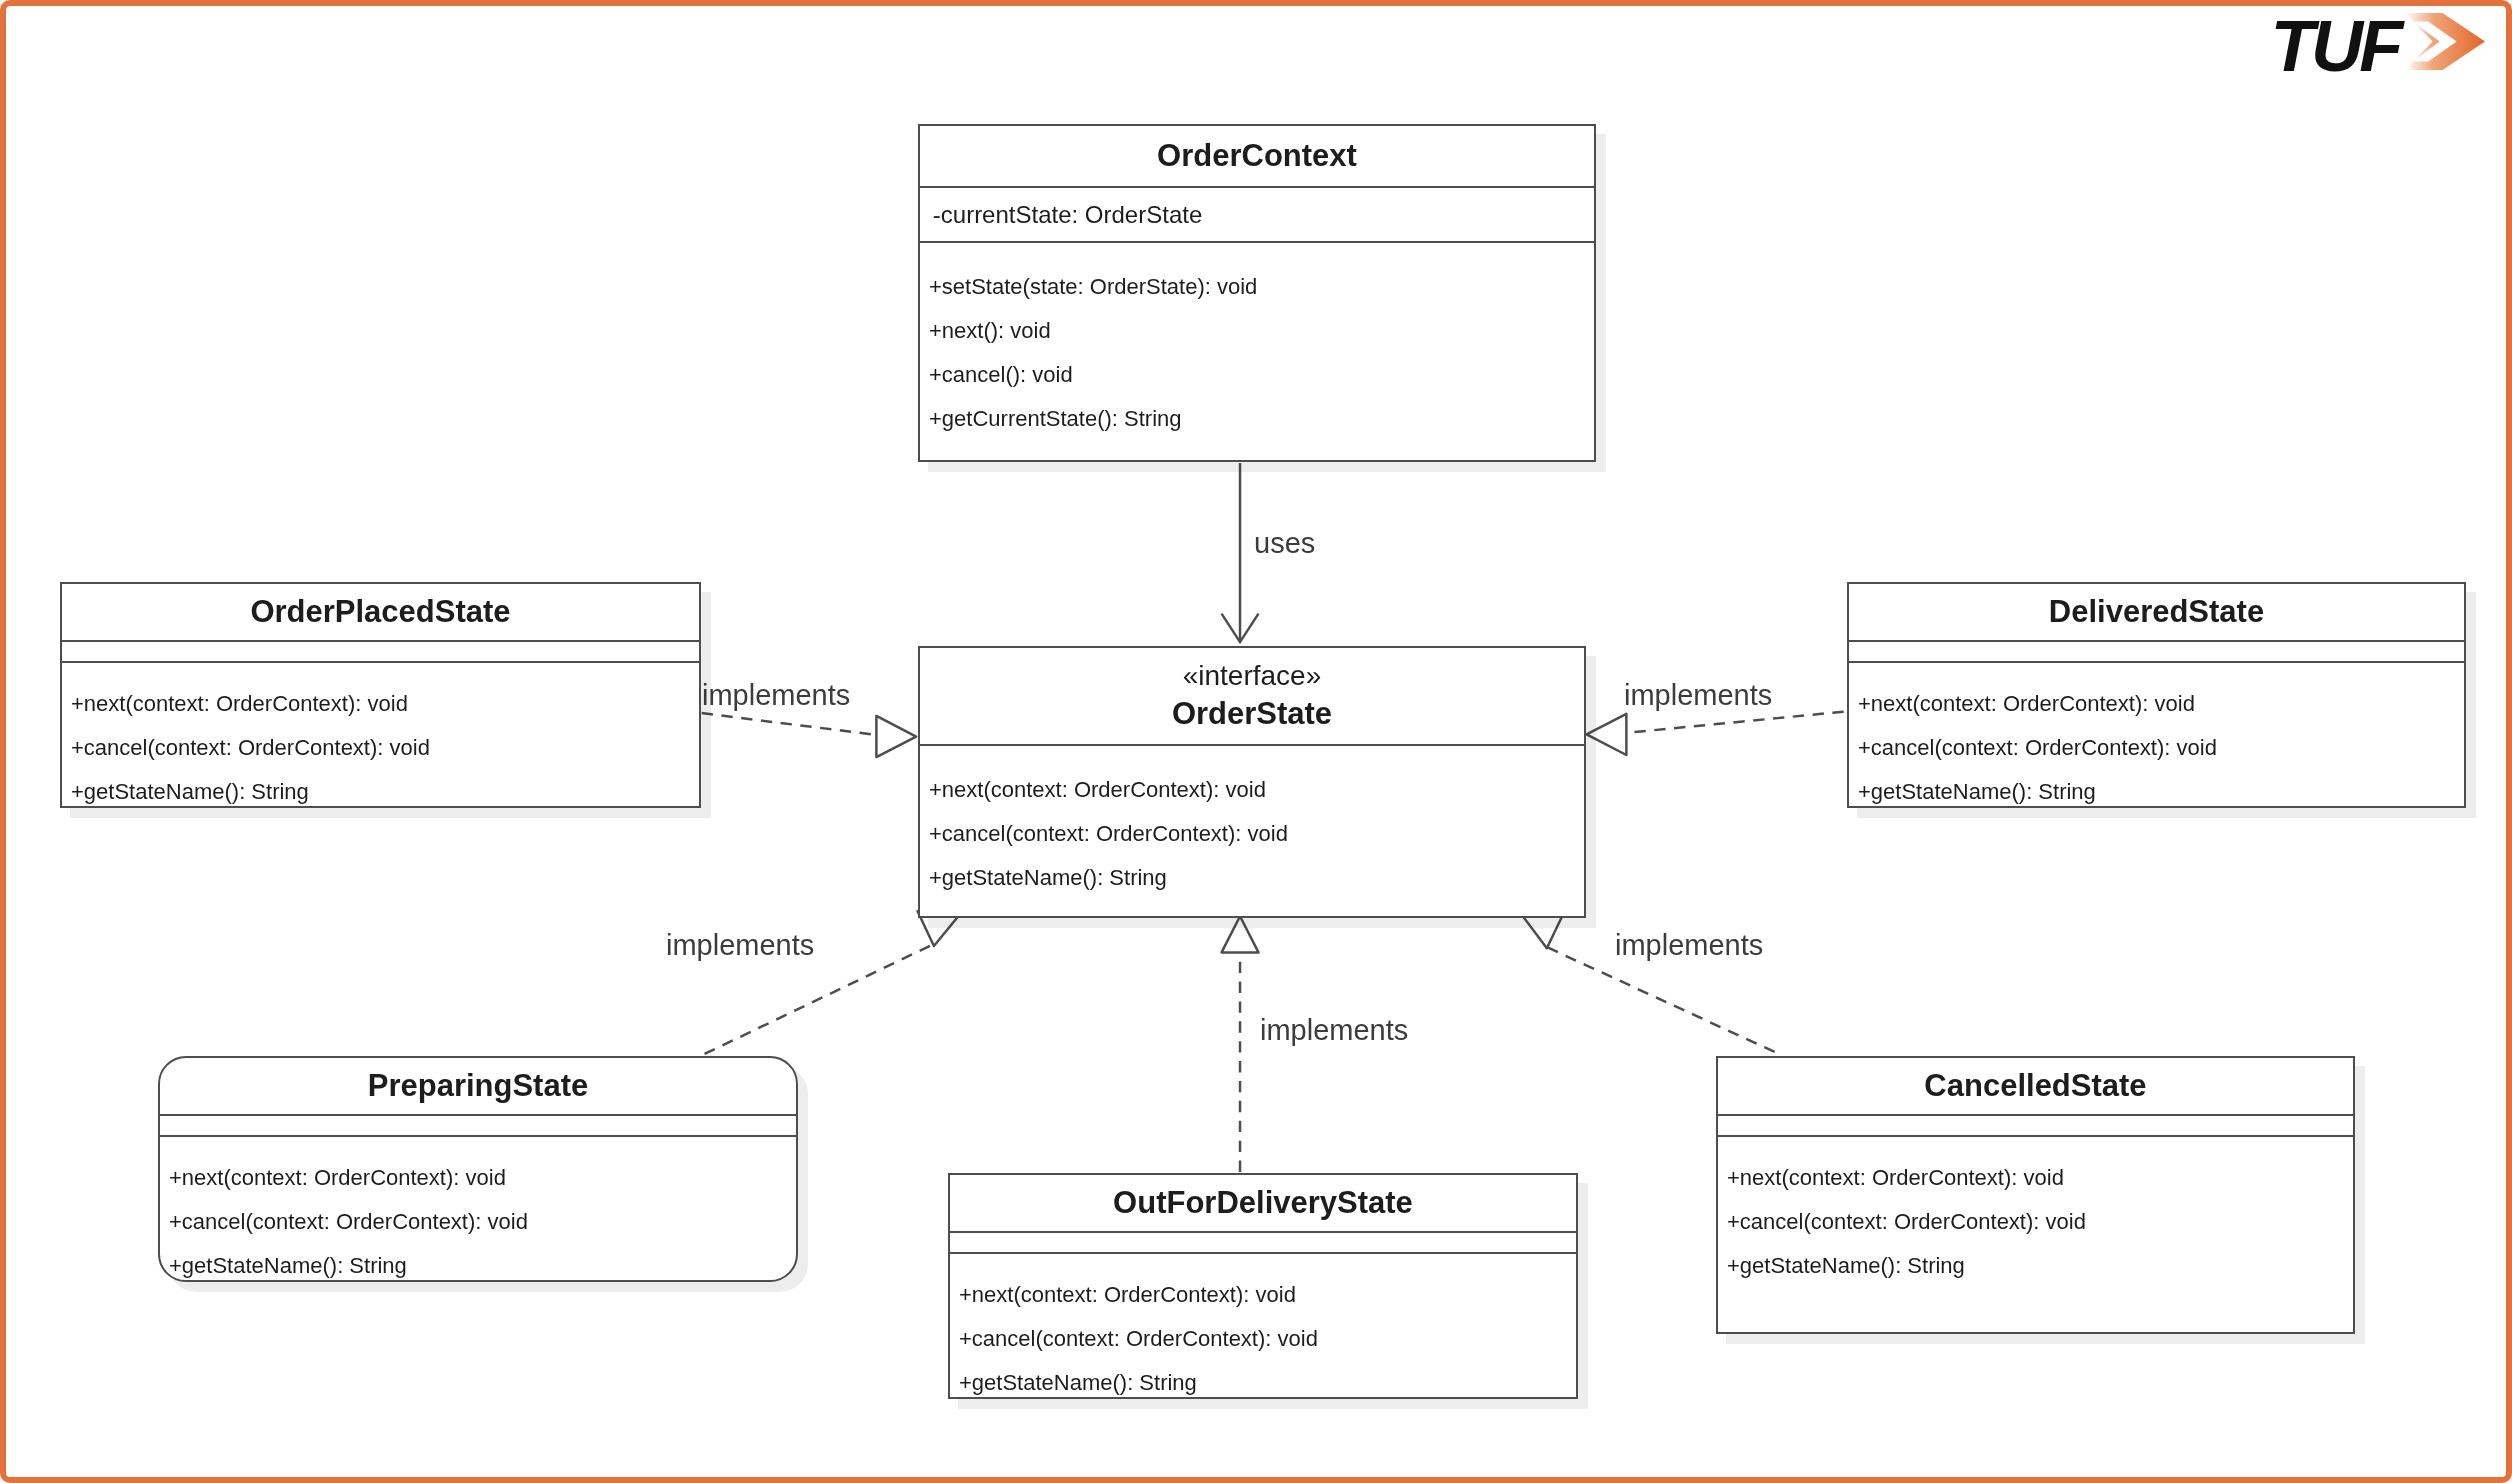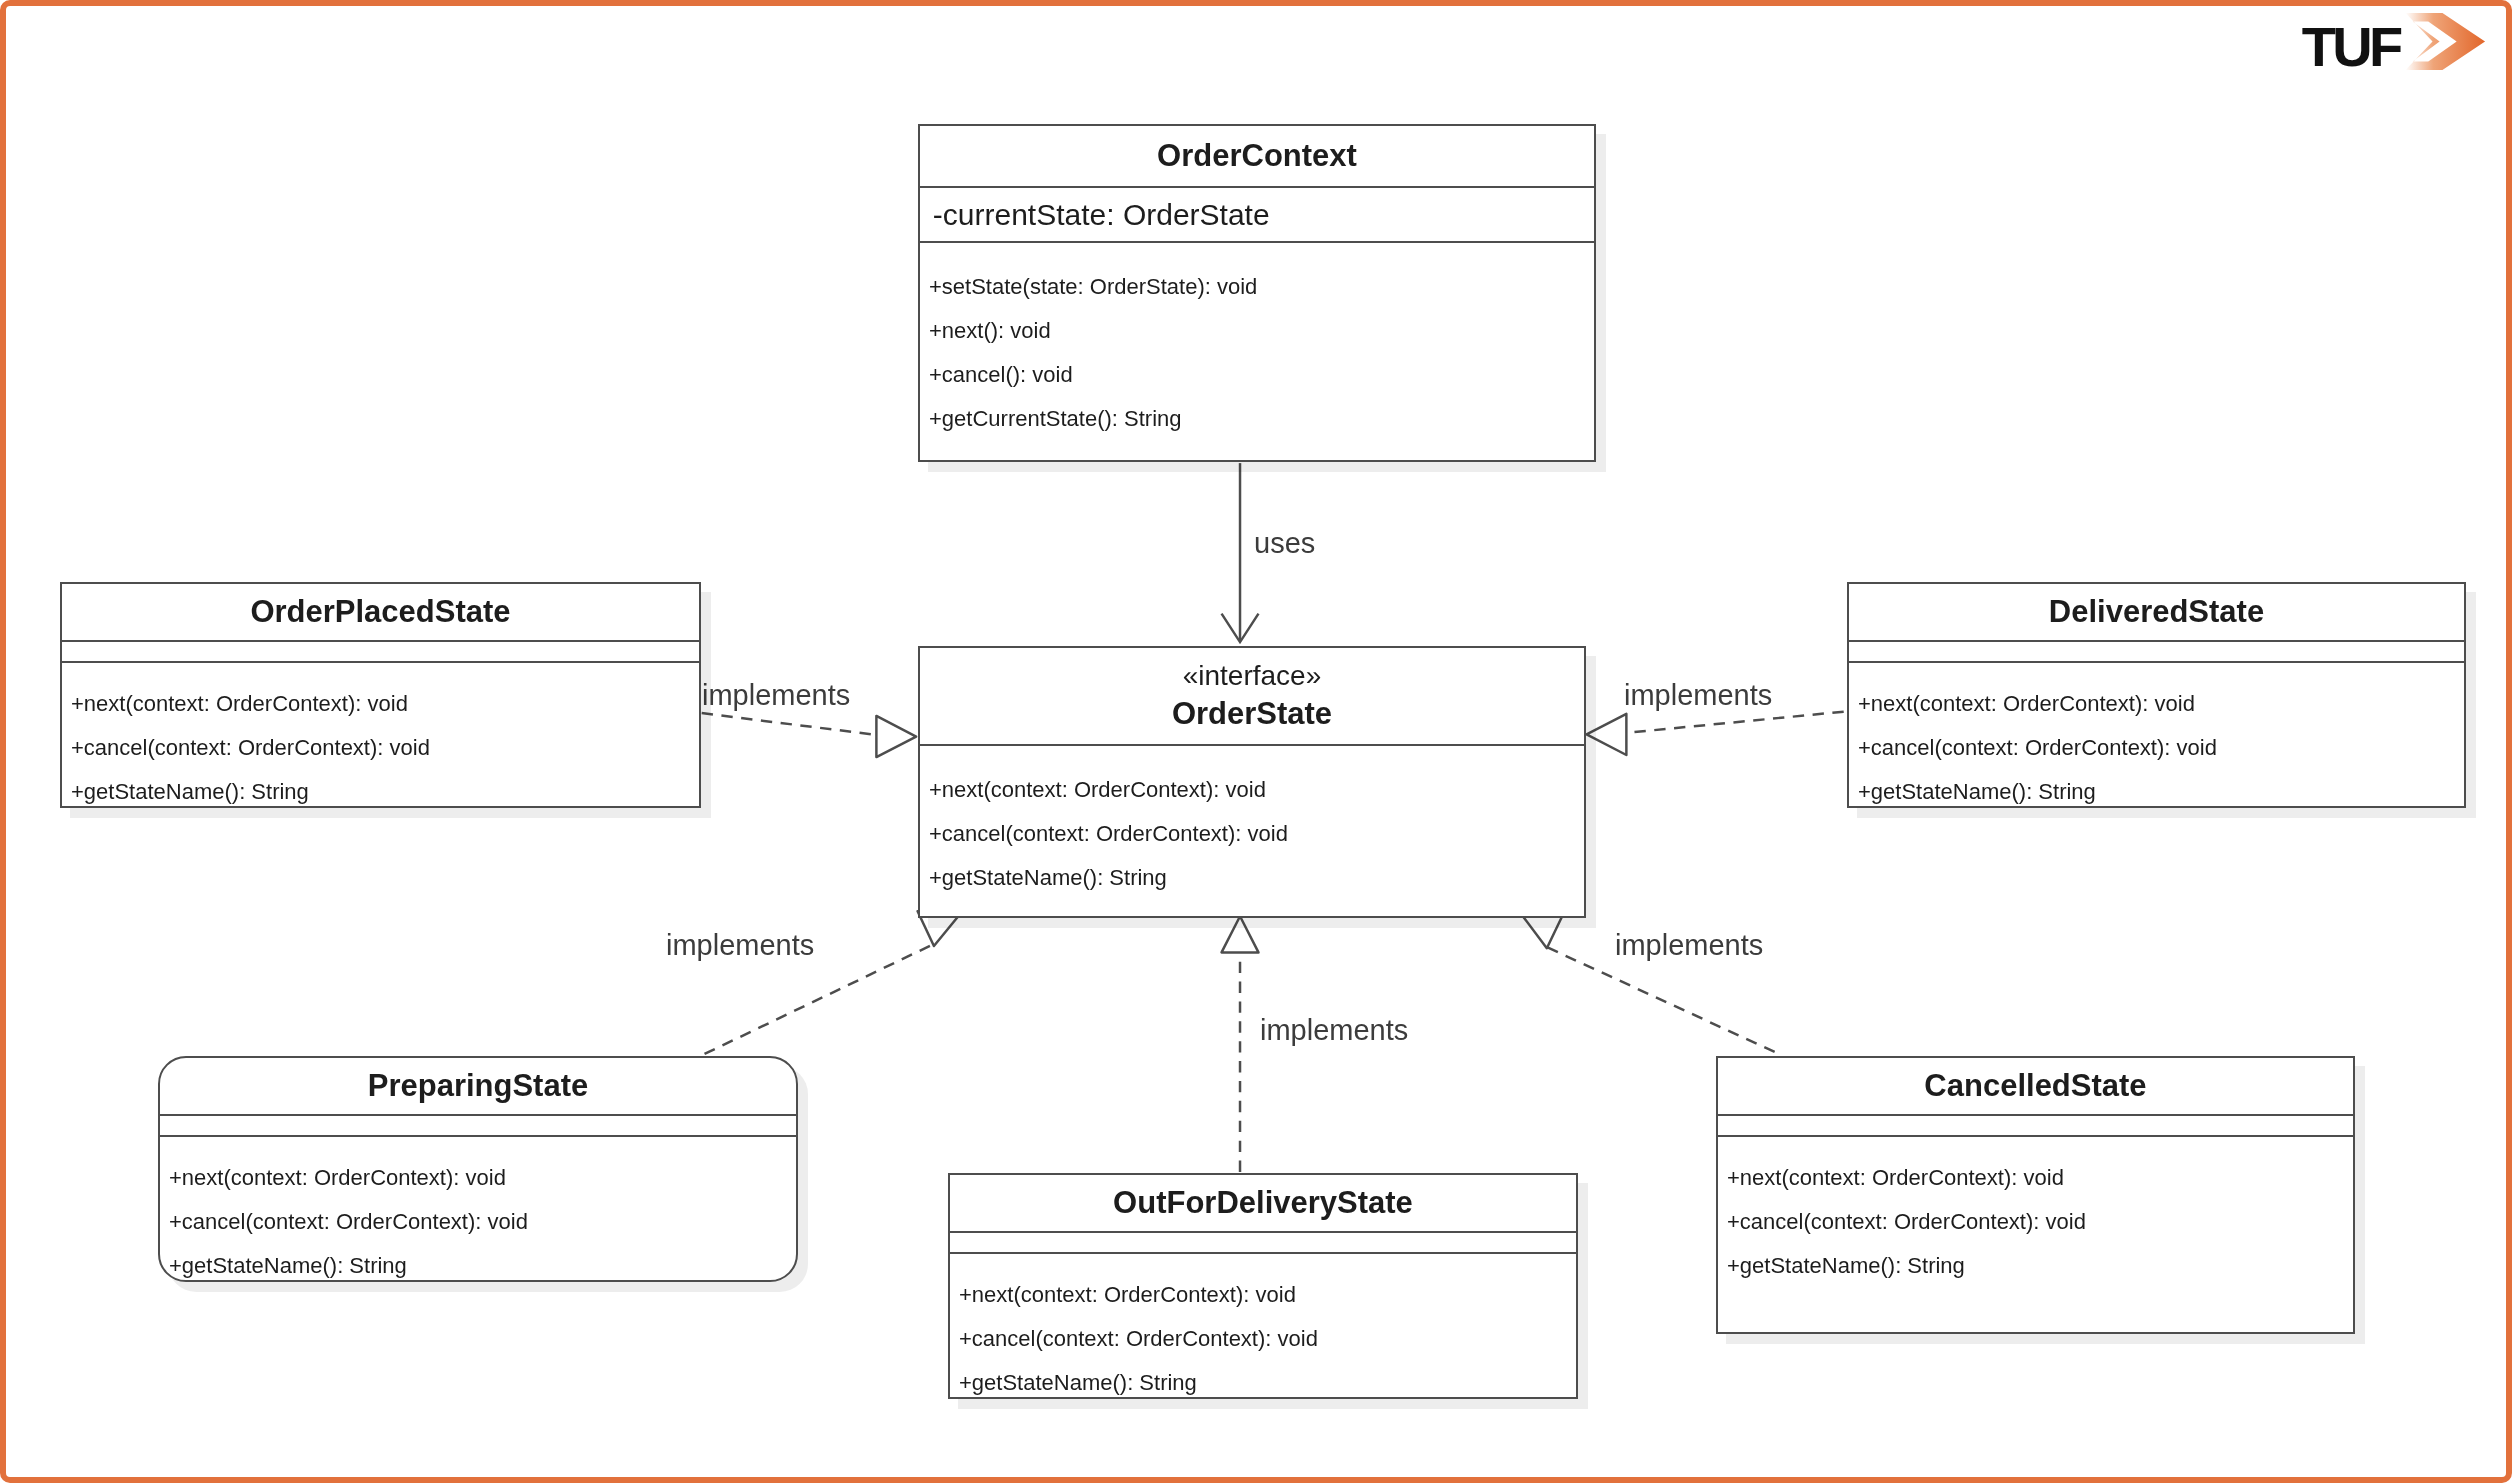--- a/index.html
+++ b/index.html
@@ -20,36 +20,36 @@
     color:#1d1d1d;
   }
   .cls .title{
     flex:none;display:flex;flex-direction:column;align-items:center;justify-content:center;
     font-weight:bold;font-size:31px;line-height:40px;
     border-bottom:2.1px solid #4d4d4d;
   }
   .cls .stereotype{font-weight:normal;font-size:28px;line-height:36px;}
   .cls .attrs{
     flex:none;border-bottom:2.1px solid #4d4d4d;box-sizing:border-box;
-    display:flex;align-items:center;padding:0 12.8px;font-size:30px;white-space:nowrap;
+    display:flex;align-items:center;padding:0 12.8px;font-size:24px;white-space:nowrap;
   }
   .cls .methods{flex:1;padding:7px 9px 0;font-size:22px;margin-top:15px;}
   .cls .methods .line{line-height:44px;white-space:nowrap;}
   
   .edge-label{
     position:absolute;font-size:29px;color:#3c3c3c;white-space:nowrap;
   }
   
   svg.wires{position:absolute;left:0;top:0;}
   
   .logo{
     position:absolute;top:11.4px;right:24px;display:flex;align-items:center;
   }
   .logo .logo-text{
-    font-size:56px;font-weight:900;color:#111111;
+    font-size:72px;font-weight:900;font-style:italic;color:#111111;
     letter-spacing:-3.6px;line-height:71px;
   }
   .logo svg{margin-left:4.3px;margin-top:-10px;}
 </style>
 </head>
 <body>
 
 <div class="page">
 
   <svg class="wires" width="2512" height="1483" viewBox="0 0 3537 2088">

